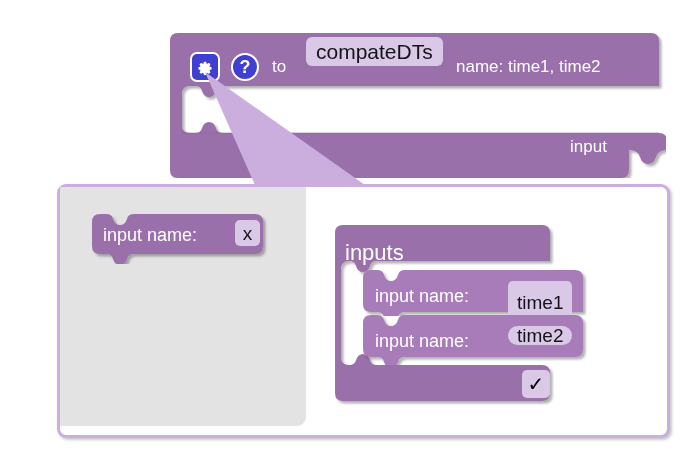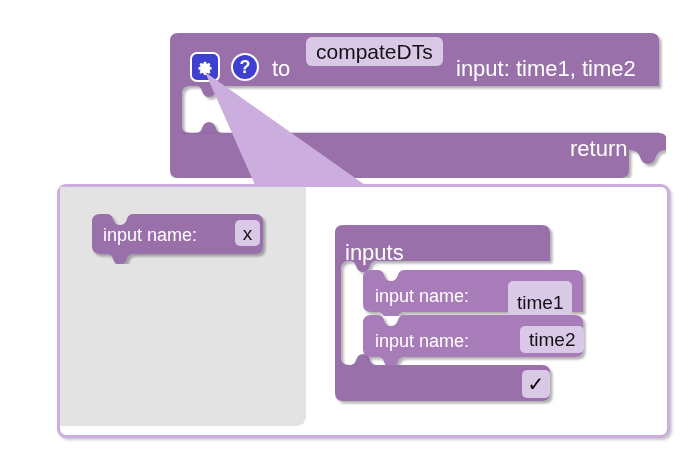--- a/index.html
+++ b/index.html
@@ -3,21 +3,21 @@
 <meta charset="utf-8">
 <style>
   html,body{margin:0;padding:0;}
   body{
     width:690px;height:464px;background:#ffffff;overflow:hidden;
     font-family:"Liberation Sans","DejaVu Sans",sans-serif;
     position:relative;
   }
   #stage{position:absolute;left:0;top:0;width:690px;height:464px;}
   .lbl{
-    color:#ffffff;font-size:22px;line-height:1;white-space:nowrap;
+    color:#ffffff;font-size:17px;line-height:1;white-space:nowrap;
     position:absolute;
   }
 
   
   .field{
     position:absolute;background:#dac9e6;border-radius:5px;
     color:#16121a;font-size:19px;line-height:1;white-space:nowrap;
     display:flex;align-items:center;justify-content:center;
     box-sizing:border-box;
   }
@@ -65,21 +65,21 @@
   #inputs-label{left:345px;top:242px;font-size:22px;}
   #allow-label{left:345px;top:377px;font-size:18px;}
   #allow-checkbox{
     left:522px;top:370px;width:28px;height:28px;font-size:20px;border-radius:5px;
     color:#000;
   }
 
   #in1-label{left:375px;top:287px;font-size:18px;}
   #in1-field{left:508px;top:281px;height:42px;padding:0 9px;font-size:19px;border-radius:5px;}
   #in2-label{left:375px;top:332px;font-size:18px;}
-  #in2-field{left:520px;top:326px;height:27px;padding:0 9px;font-size:19px;border-radius:5px;}
+  #in2-field{left:508px;top:326px;height:19px;padding:0 9px;font-size:19px;border-radius:11px;}
 </style>
 </head>
 <body>
 
 <div id="stage">
 
   <svg id="main-block-svg" width="496" height="145">
     <defs>
       <filter id="blkshadow" x="-20%" y="-20%" width="150%" height="150%">
         <feDropShadow dx="2.5" dy="2.5" stdDeviation="1.2" flood-color="#000" flood-opacity="0.3"></feDropShadow>
@@ -133,23 +133,23 @@
   <div id="help-icon">?</div>
 
   <svg style="position:absolute;left:180px;top:60px;" width="220" height="140">
     <path fill="#cbaede" d="M 25,12 L 185,125 L 75,125 Z"></path>
   </svg>
 
   <span class="lbl" id="to-label">to</span>
 
   <div class="field" id="proc-name-field">compateDTs</div>
 
-  <span class="lbl" id="with-label">input: time1, time2</span>
-
-  <span class="lbl" id="return-label">return</span>
+  <span class="lbl" id="with-label">name: time1, time2</span>
+
+  <span class="lbl" id="return-label">input</span>
 
   <div id="bubble">
     <div id="flyout"></div>
   </div>
 
   <svg class="inner-svg" id="palette-block-svg" width="180" height="52">
     <path filter="url(#blkshadow)" fill="#9a6fab" d="M 8,2
          L 14,2
          Q 20,2 21,7
          Q 23,13 28,13

